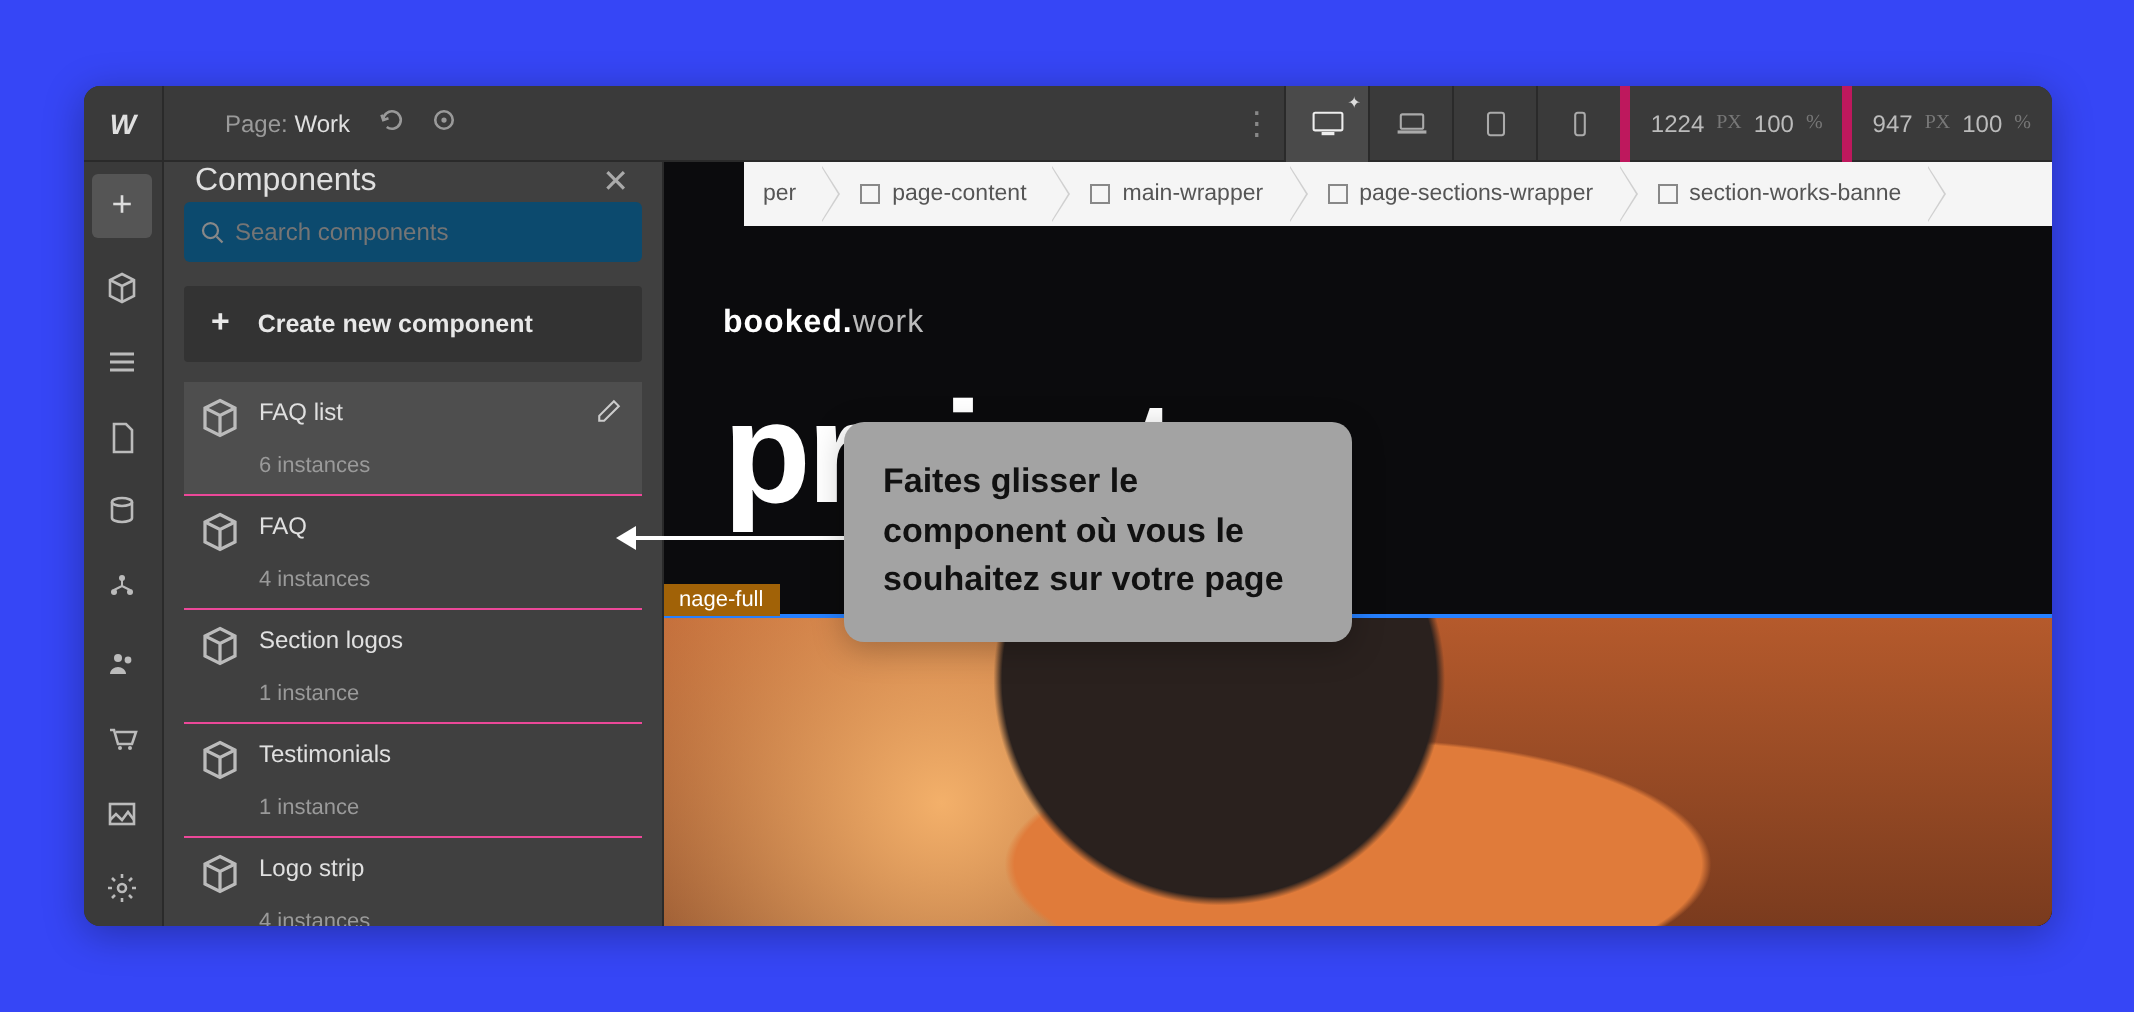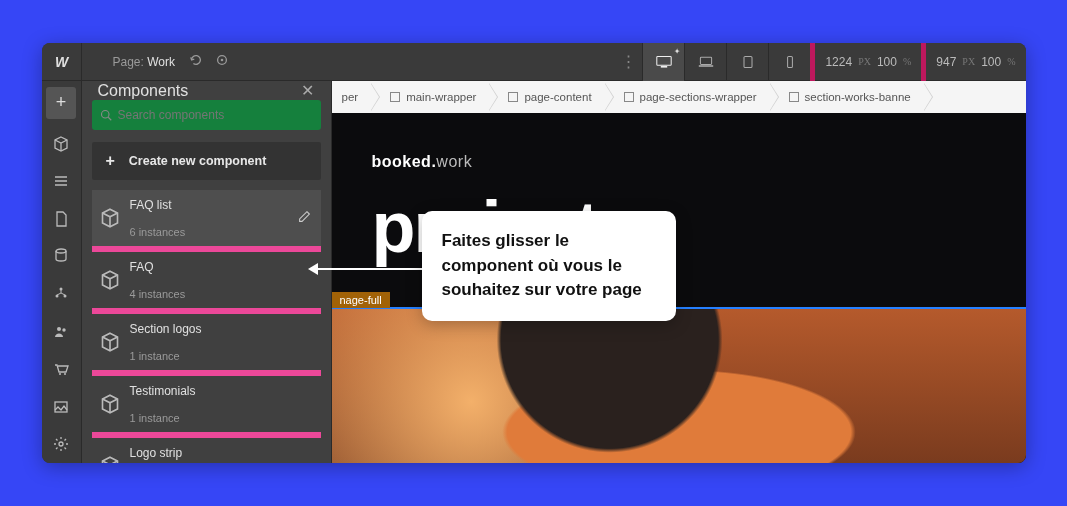--- a/index.html
+++ b/index.html
@@ -128,21 +128,21 @@
     display: flex;
     align-items: center;
     padding: 0 16px;
     font-size: 16px;
     color: #e0e0e0;
   }
   .panel-header .close { margin-left: auto; color: #aaa; font-size: 16px; cursor: pointer;}
   .panel-body { padding: 0 10px 10px; }
   .search {
     height: 30px;
-    background: #15803d;
+    background: #0c4a6e;
     border-radius: 3px;
     display: flex;
     align-items: center;
     padding: 0 8px;
     color: #888;
     font-size: 12px;
     gap: 6px;
     margin-bottom: 12px;
   }
   .search input {
@@ -161,25 +161,24 @@
     gap: 14px;
     padding: 0 14px;
     font-size: 12.5px;
     font-weight: 600;
     color: #e8e8e8;
     border-radius: 2px;
   }
   .comp-list { margin-top: 10px; }
   .comp-item {
     display: flex;
-    align-items: center;
     gap: 10px;
     padding: 8px 10px 8px 8px;
     min-height: 50px;
-    border-bottom: 6px solid #ec4899;
+    border-bottom: 1px solid #ec4899;
     font-size: 12px;
   }
   .comp-item.selected { background: #4e4e4e; }
   .comp-item .cube { width: 20px; height: 20px; flex-shrink: 0; }
   .comp-item .meta { display: flex; flex-direction: column; gap: 2px; }
   .comp-item .meta .name { color: #e0e0e0; }
   .comp-item .meta .count { color: #9a9a9a; font-size: 11px; margin-top: 12px; }
   .comp-item .edit { margin-left: auto; color: #bbb; }
 
   
@@ -192,20 +191,21 @@
     overflow: hidden;
   }
   .breadcrumb {
     height: 32px;
     background: #f5f5f5;
     display: flex;
     align-items: center;
     font-size: 11.5px;
     overflow: hidden;
     white-space: nowrap;
+    margin-left: 40px;
   }
   .crumb {
     display: flex;
     align-items: center;
     gap: 6px;
     padding: 0 14px 0 18px;
     height: 32px;
     color: #555;
     position: relative;
     border-right: none;
@@ -229,21 +229,21 @@
     width:0;height:0;
     border-top:14px solid transparent;
     border-bottom:14px solid transparent;
     border-left:9px solid #d0d0d0;
     z-index:1;
   }
   .crumb .bx { width:10px;height:10px;border:1.5px solid #888; }
   .crumb.first { padding-left: 10px; }
 
   .site {
-    padding: 40px 30px 0 40px;
+    padding: 40px 30px 0 30px;
     color: #fff;
     flex:1;
     position:relative;
     border-bottom:2px solid #2680ff;
   }
   .brand {
     font-size: 16px;
     letter-spacing: 0.5px;
   }
   .brand .bold { font-weight: 700; }
@@ -275,21 +275,21 @@
       linear-gradient(#b55a2c, #7a3b1e);
     position:relative;
   }
 
   
   .callout {
     position: absolute;
     left: 380px;
     top: 168px;
     width: 254px;
-    background: #ffffff;
+    background: #a3a3a3;
     border-radius: 10px;
     padding: 18px 20px;
     font-size: 17px;
     line-height: 1.45;
     color: #111;
     font-weight: 550;
     z-index: 50;
     box-shadow: 0 4px 16px rgba(0,0,0,0.25);
   }
   .arrow {
@@ -517,25 +517,25 @@
       </div>
     </div>
 
     <div class="canvas">
       <div class="breadcrumb">
         <div class="crumb first">
             <span>per</span>
           </div>
         <div class="crumb">
             <span class="bx"></span>
-            <span>main-wrapper</span>
+            <span>page-content</span>
           </div>
         <div class="crumb">
             <span class="bx"></span>
-            <span>page-content</span>
+            <span>main-wrapper</span>
           </div>
         <div class="crumb">
             <span class="bx"></span>
             <span>page-sections-wrapper</span>
           </div>
         <div class="crumb">
             <span class="bx"></span>
             <span>section-works-banne</span>
           </div>
       </div>

